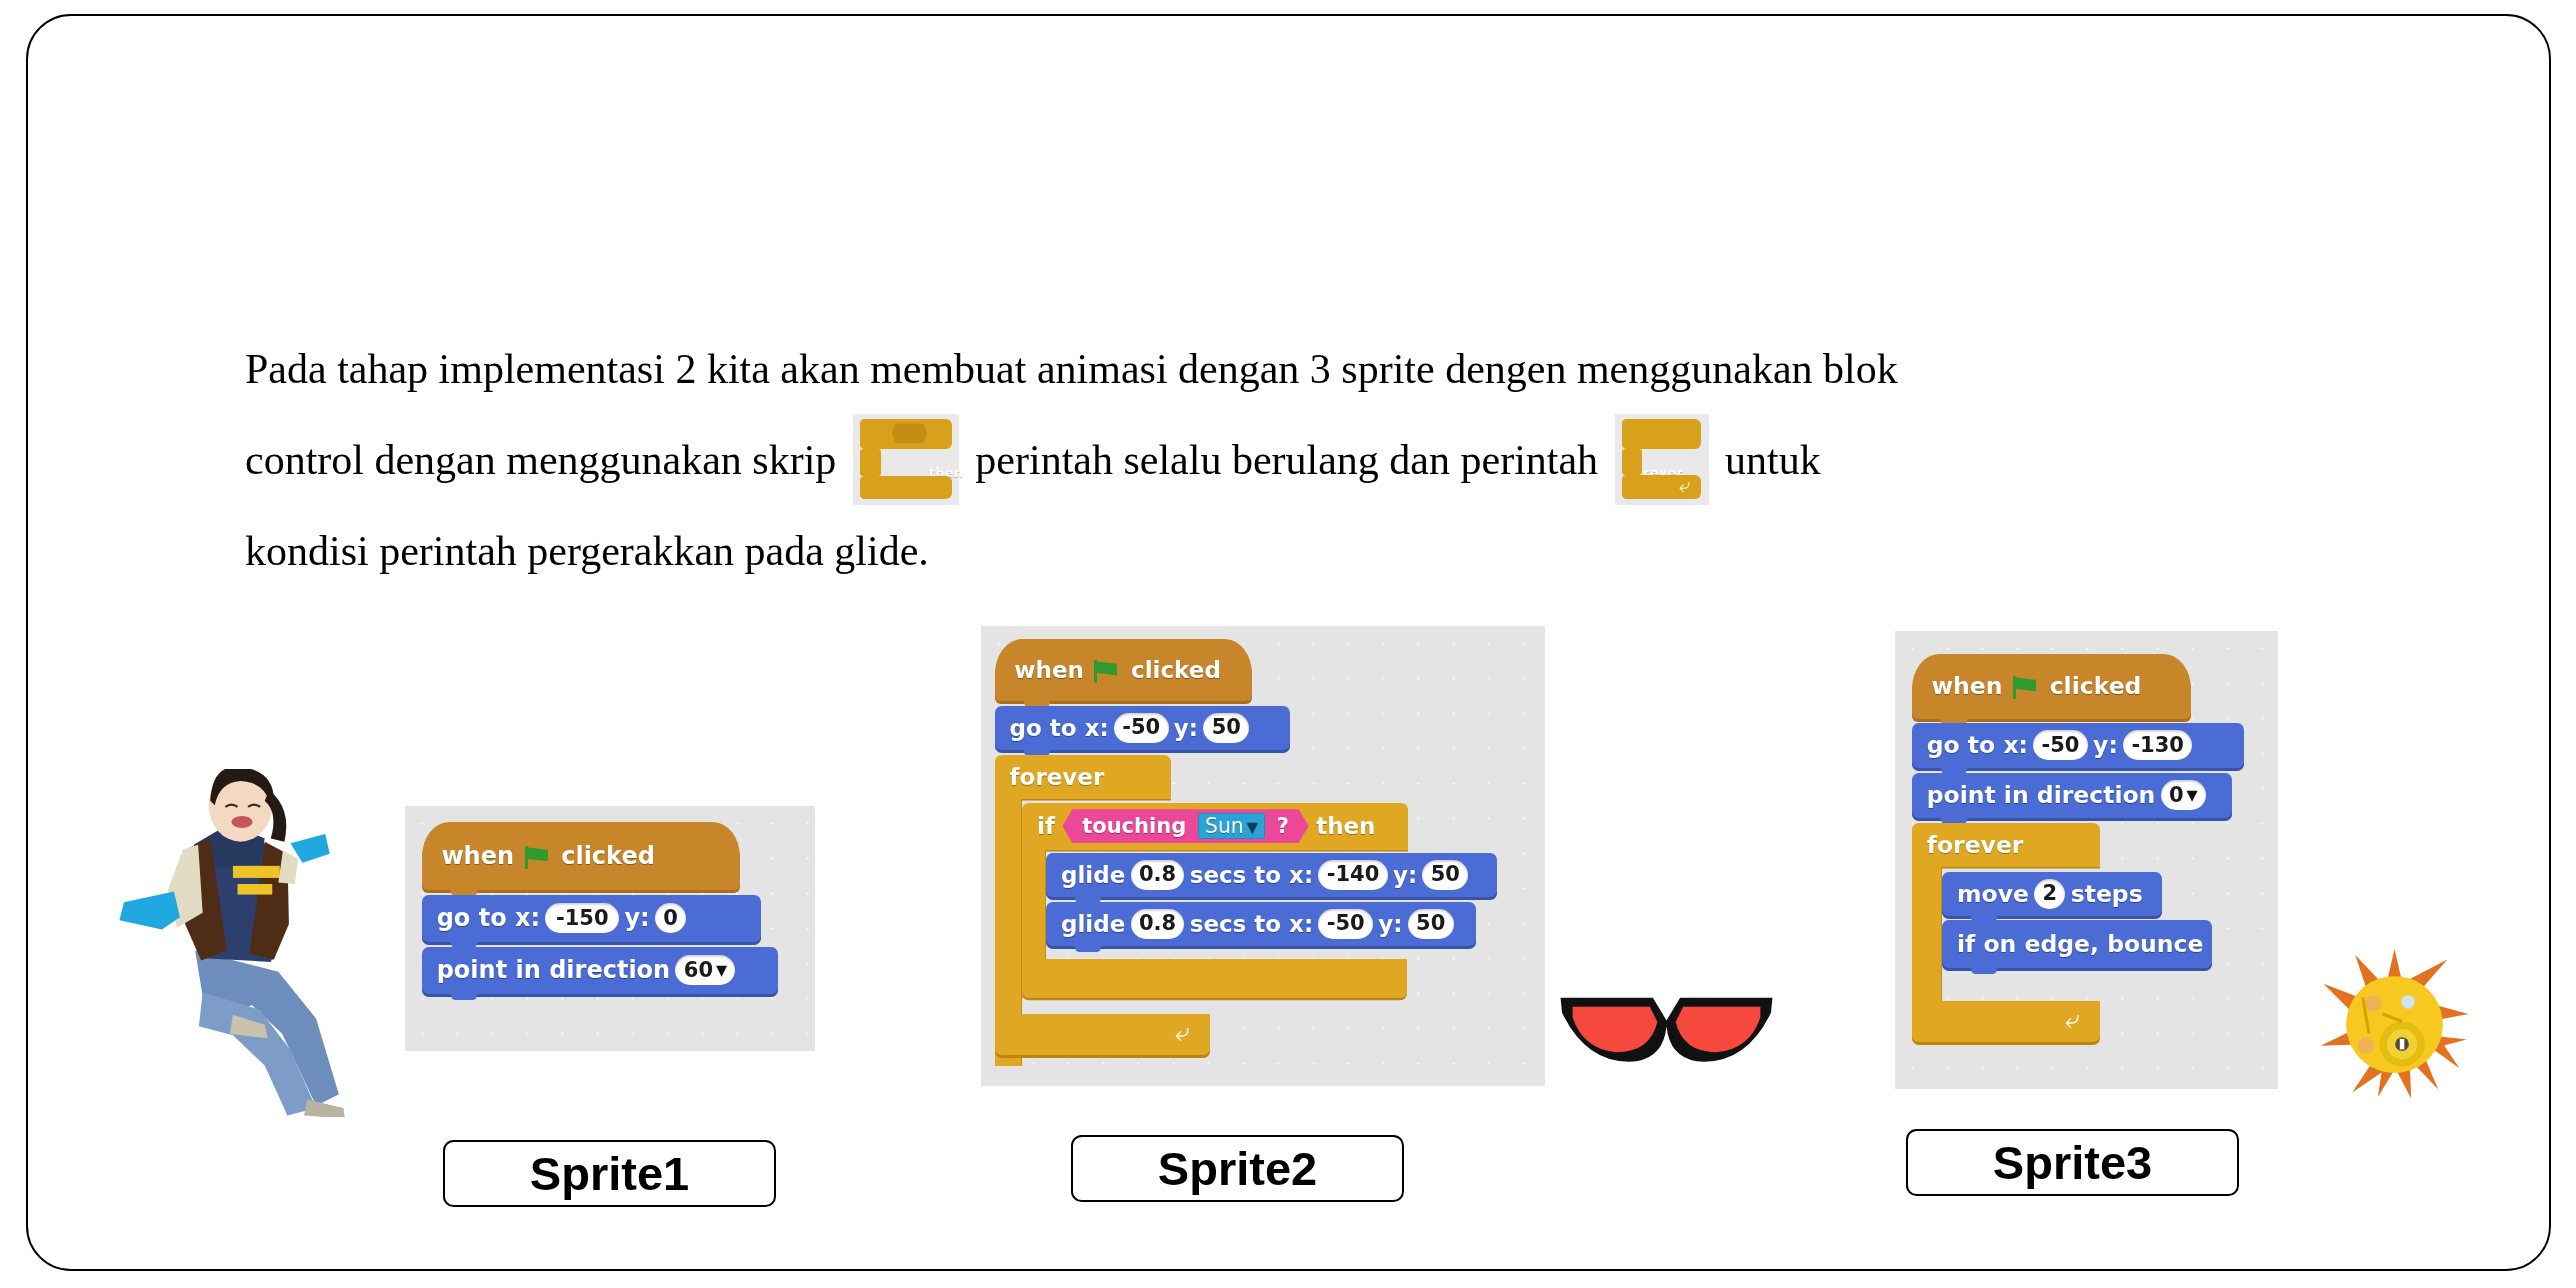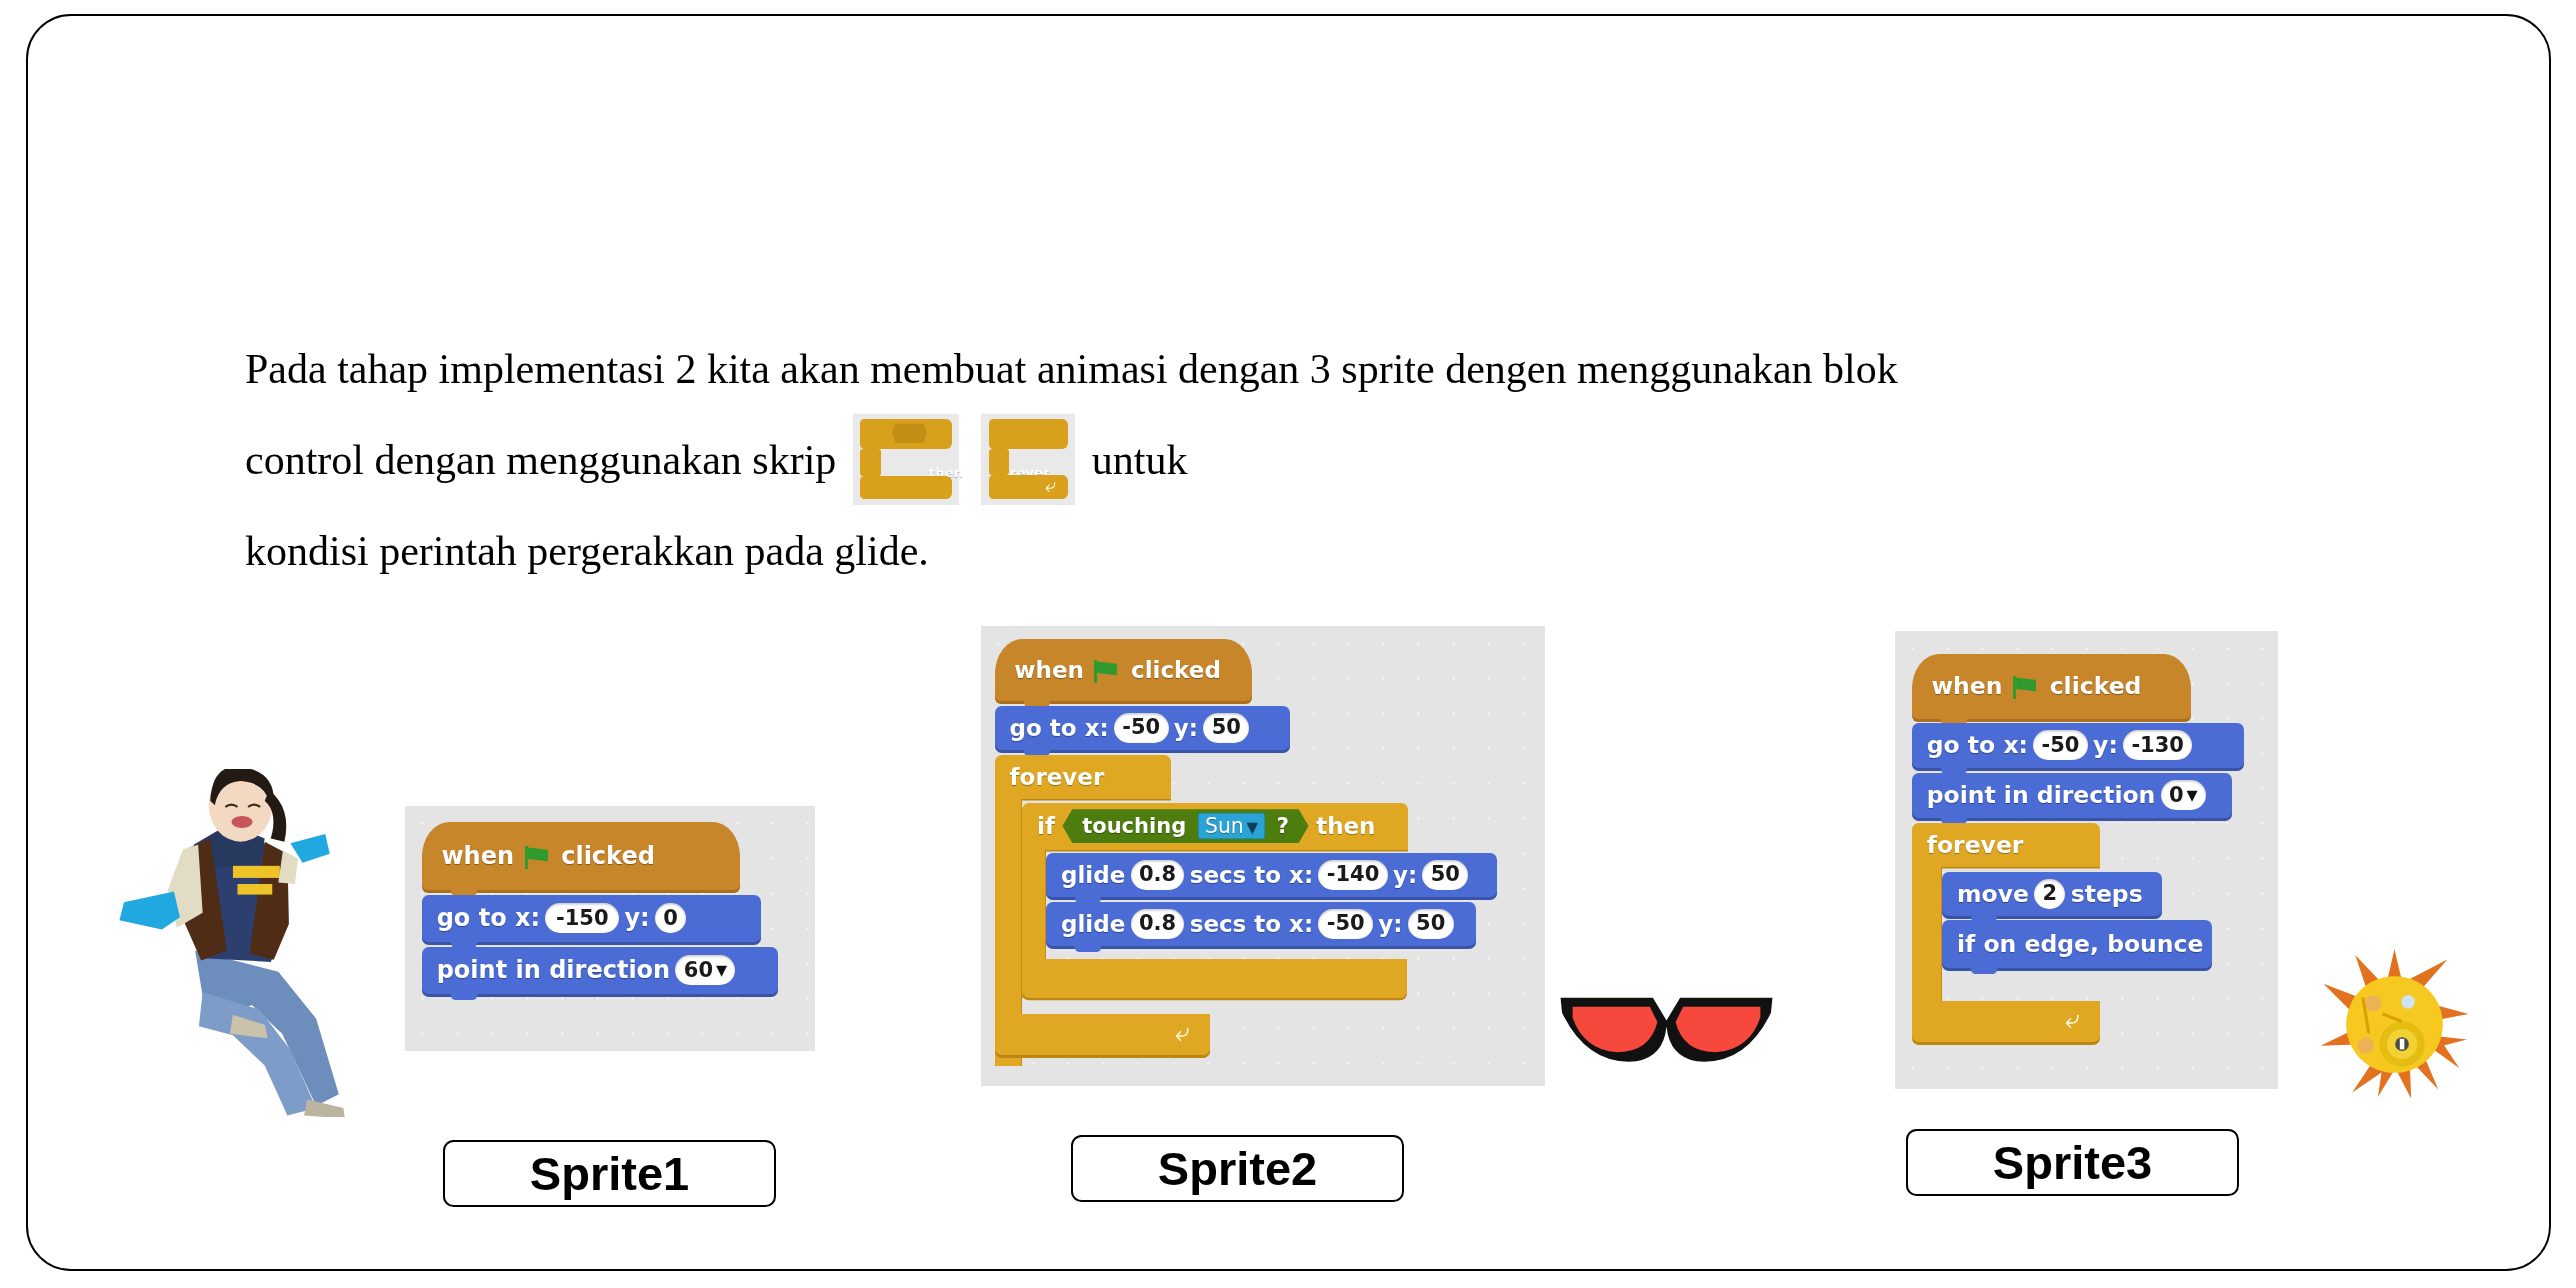--- a/index.html
+++ b/index.html
@@ -173,21 +173,21 @@
   .caret {
     display: inline-block;
     margin-left: 3px;
     font-size: 14.4px;
     color: #111;
     position: relative;
     top: -1.5px;
   }
   .hexpred {
     display: inline-block;
-    background: #4d7c0f;
+    background: #ec4899;
     color: #fff;
     padding: 3.8px 19.7px;
     margin: 0 7.6px;
     clip-path: polygon(9.8px 0, calc(100% - 9.8px) 0, 100% 50%, calc(100% - 9.8px) 100%, 9.8px 100%, 0 50%);
     font-size: 21px;
   }
   .dropfield {
     display: inline-block;
     background: #2aa3d6;
     border: 1.5px solid #1b8ec0;
@@ -257,20 +257,21 @@
       
       <span class="inline-block-wrap inline-if">
         <span class="cb top" style="left:7.6px; top:4.5px; width:92px; height:30px;"></span>
         <span class="hexhole" style="left:39px; top:9px; width:35px; height:19.7px;"></span>
         <span class="cb-label" style="left:13.6px; top:13px;">if</span>
         <span class="cb-label" style="left:76px; top:13px;">then</span>
         <span class="cb left" style="left:7.6px; top:35px; width:21px; height:27px;"></span>
         <span class="cb bot" style="left:7.6px; top:62px; width:92px; height:23px;"></span>
       </span>
 
+      <span class="txt">perintah selalu berulang dan perintah</span>
 
       
       <span class="inline-block-wrap inline-forever">
         <span class="cb top" style="left:7.6px; top:4.5px; width:79px; height:30px;"></span>
         <span class="cb-label" style="left:13.6px; top:13px;">forever</span>
         <span class="cb left" style="left:7.6px; top:35px; width:19.7px; height:26px;"></span>
         <span class="cb bot" style="left:7.6px; top:61px; width:79px; height:24px;"></span>
         <span class="loop-arrow" style="left:64px; top:62px;">⤷</span>
       </span>
 

